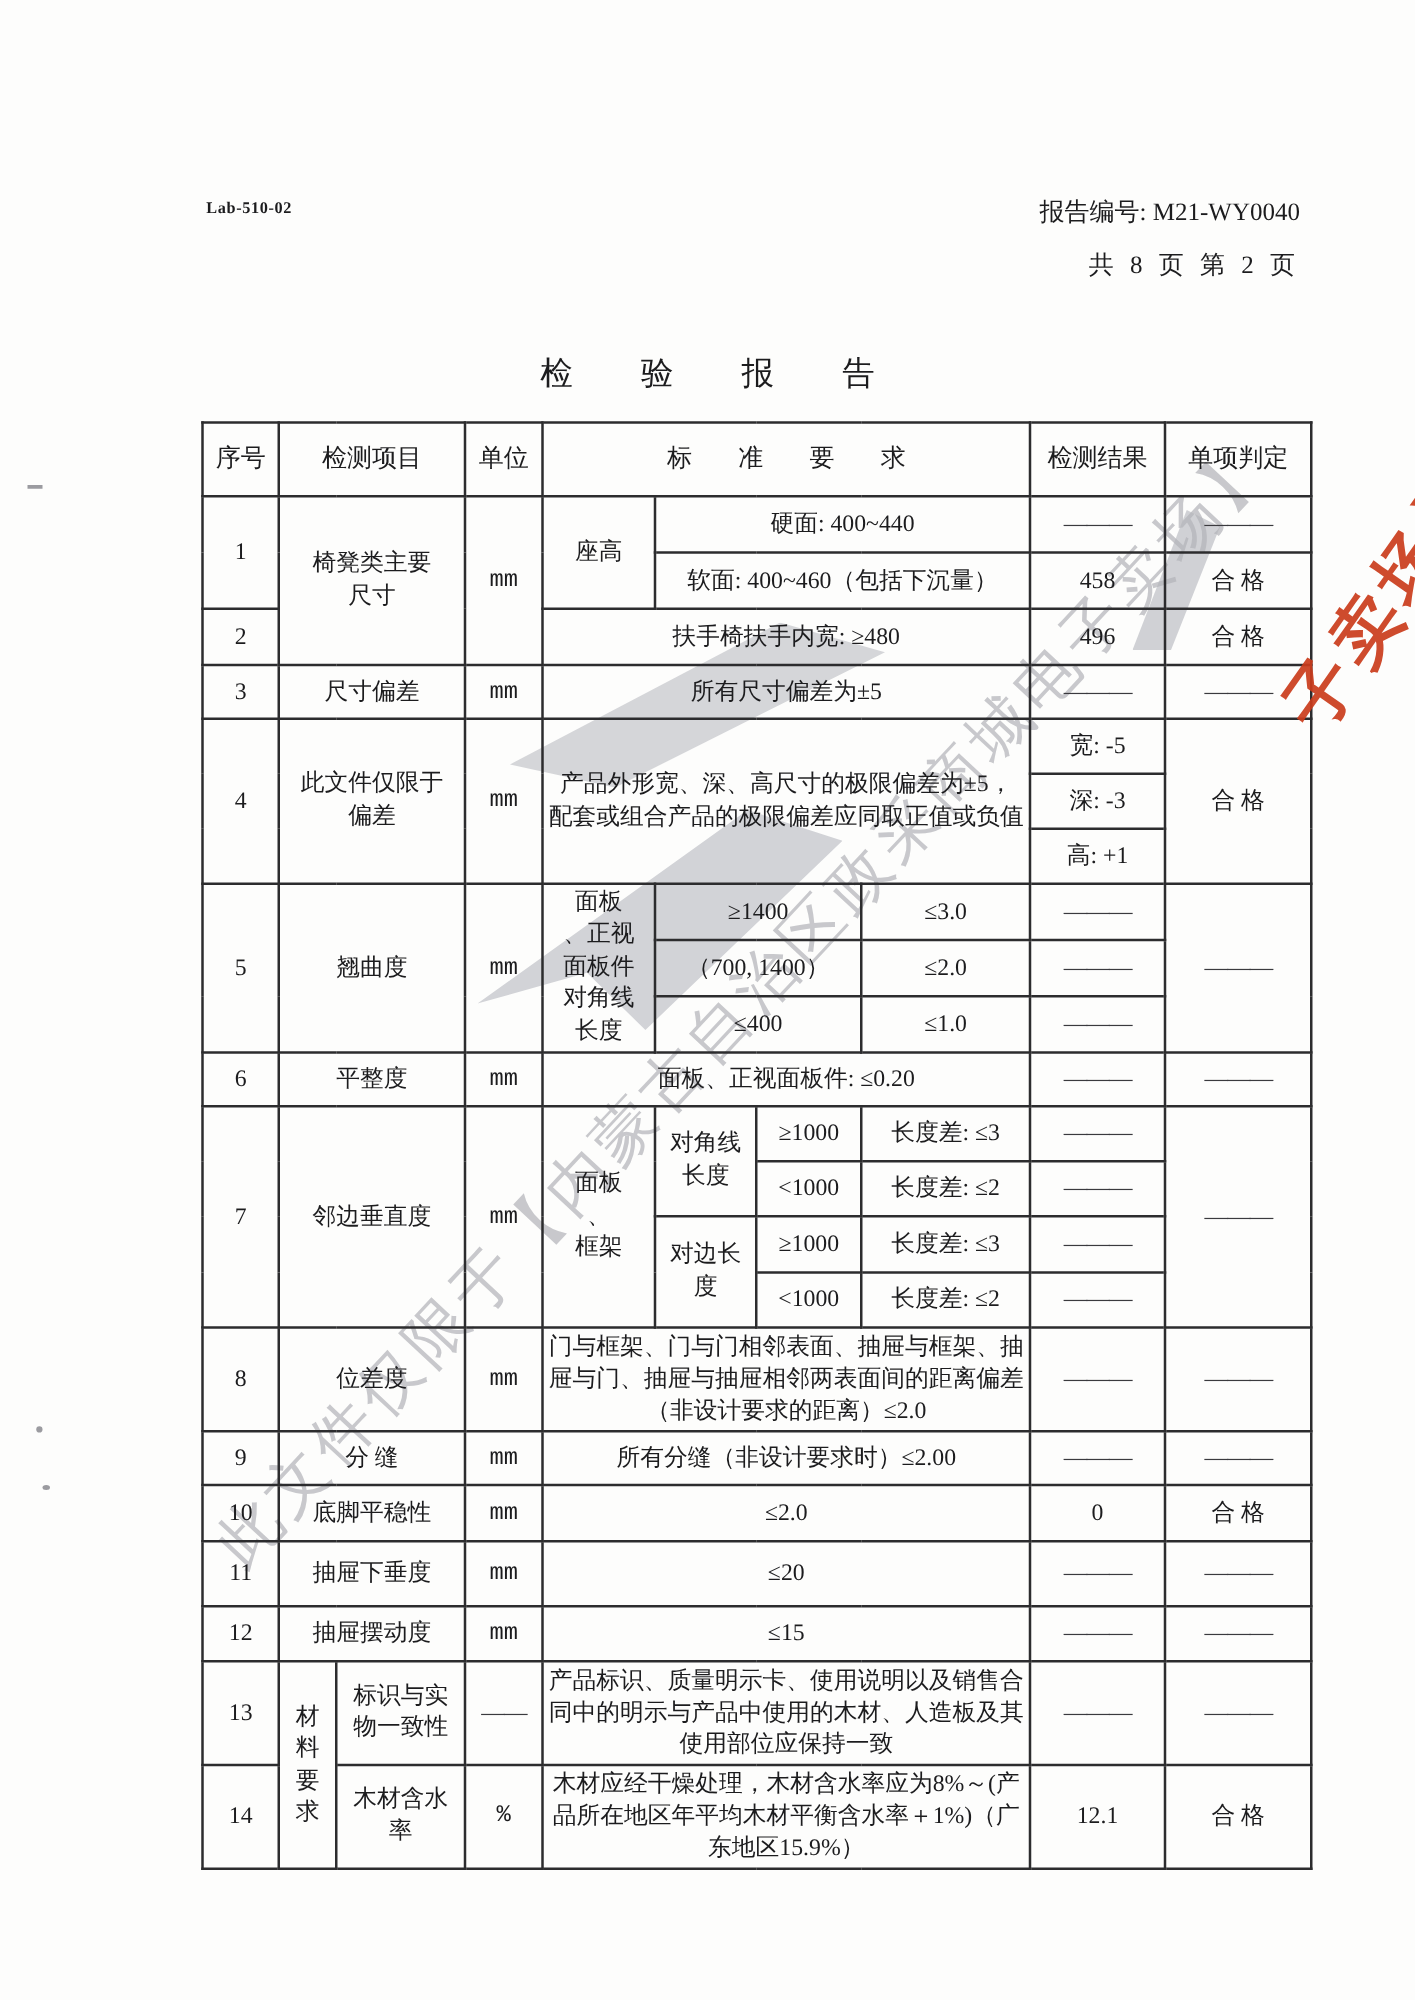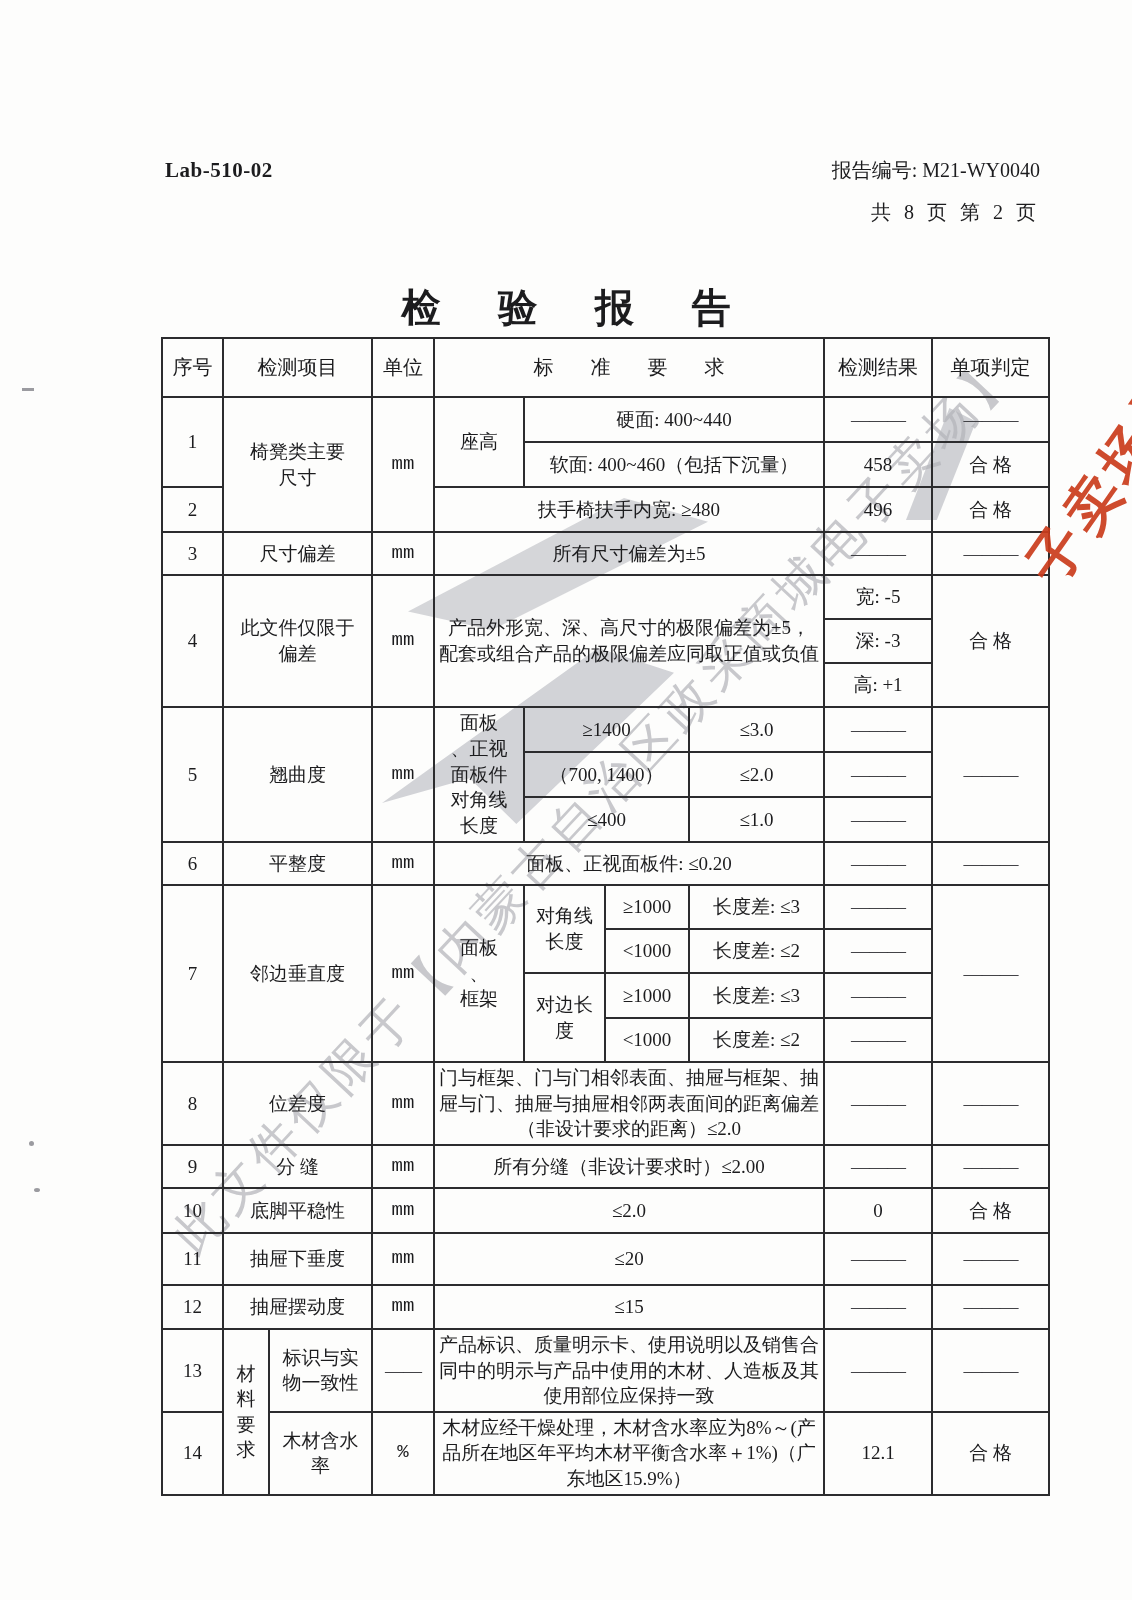--- a/index.html
+++ b/index.html
@@ -4,27 +4,27 @@
 <style>
   * { margin:0; padding:0; box-sizing:border-box; }
   html,body { width:1132px; height:1600px; }
   body {
     font-family:"Liberation Serif","DejaVu Serif",serif;
     background:#ffffff; color:#1c1c1e; position:relative; overflow:hidden;
   }
   .page { position:absolute; inset:0; background:#fdfdfc; }
 
   
-  .lab-code { position:absolute; left:165px; top:158px; font-weight:bold; font-size:21px; letter-spacing:.5px; }
+  .lab-code { position:absolute; left:165px; top:158px; font-weight:bold; font-size:13px; letter-spacing:.5px; }
   .hdr-right { position:absolute; right:92px; top:160px; text-align:right; font-size:20px; line-height:1.0; }
   .hdr-right .row2 { margin-top:22px; letter-spacing:4px; }
   .station { position:absolute; left:0; top:233px; width:100%; text-align:center;
              font-size:27px; font-weight:bold; letter-spacing:1px; }
   .doc-title { position:absolute; left:0; top:281px; width:100%; text-align:center;
-               font-size:39px; font-weight:bold; letter-spacing:24px; text-indent:24px; }
+               font-size:26px; font-weight:normal; letter-spacing:24px; text-indent:24px; }
 
   
   .watermark {
     position:absolute; left:158px; top:1222px; width:1300px; z-index:0;
     transform:rotate(-47deg); transform-origin:0 0;
     font-size:50px; letter-spacing:5px; color:#b4b5ba; opacity:.72;
     white-space:nowrap; pointer-events:none;
   }
   .wshape { position:absolute; z-index:0; pointer-events:none; }
   .wshape.a { left:408px; top:498px; width:300px; height:132px; background:#d5d6d9;
@@ -52,21 +52,21 @@
   }
   table.rpt td, table.rpt th {
     border:2px solid #2c2c2e; font-weight:normal; font-size:19px;
     text-align:center; vertical-align:middle; padding:2px 4px; line-height:1.35;
     overflow:hidden;
   }
   table.rpt th { font-size:20px; }
   th.spread { letter-spacing:16px; text-indent:16px; }
   td.l { text-align:left; padding-left:9px; padding-right:6px; }
   td.lp { text-align:left; padding-left:16px; }
-  td.ml { white-space:pre-line; }
+  td.ml { white-space:pre-line;font-family:Liberation Mono, monospace; }
   td.vert { white-space:pre-line; line-height:1.55; font-size:19px; }
   td.dashcell { color:#3a3a3e; font-weight:bold; letter-spacing:-1px; font-size:15px; }
   .mono-unit { font-family:"Liberation Mono","DejaVu Sans Mono",monospace; font-size:17px; }
 </style>
 </head>
 <body>
 
 <div class="page">
 
   <div class="wshape a"></div>

